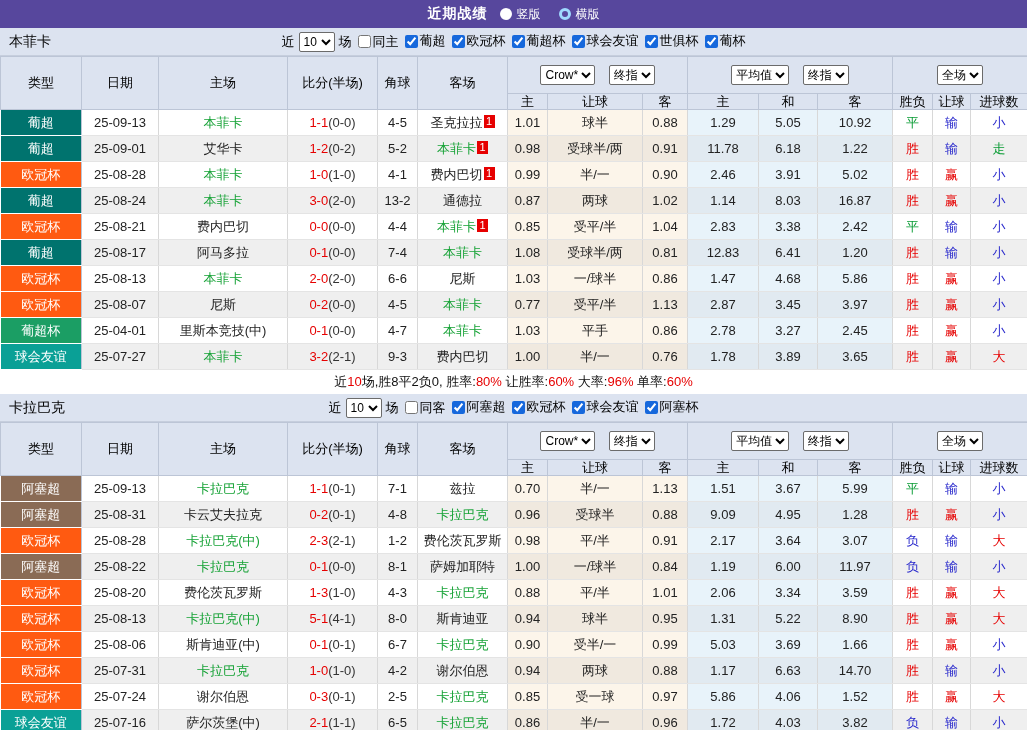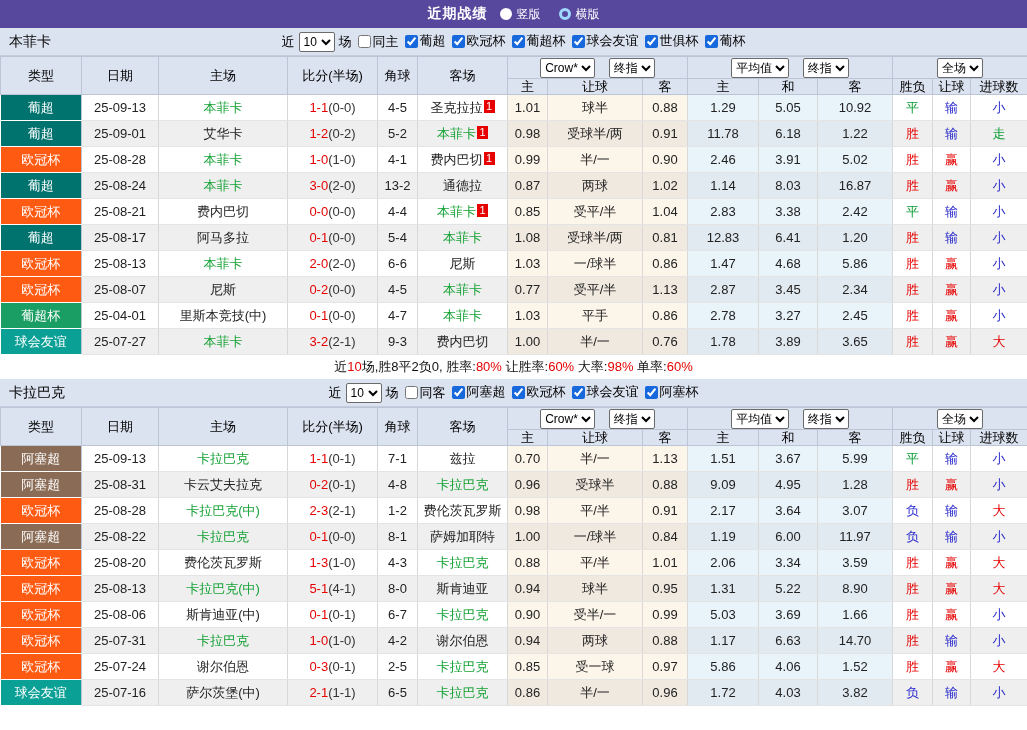--- a/index.html
+++ b/index.html
@@ -39,21 +39,21 @@
   .chk input { width:13px; height:13px; margin:0 2px 0 6px; accent-color:#1668dc; }
   .flabel { font-size:13px; }
   
   table { border-collapse:collapse; table-layout:fixed; width:1027px; }
   thead th {
     background:#dce3f0; font-weight:normal; font-size:13px;
     border:1px solid #bcc5d6; padding:0; overflow:hidden; white-space:nowrap;
   }
   tr.hA { height:22px; }
   tr.hB th { height:15px; line-height:15px; }
-  .selcell select { margin:0 5px; }
+  .selcell select { margin:8px 5px;text-align:right; }
   tbody td {
     height:26px; padding:0; text-align:center; font-size:13px;
     border-right:1px solid #d8d8d8; border-bottom:1px solid #e4e4e4;
     overflow:hidden; white-space:nowrap; color:#222;
   }
   tr.alt td { background:#efefef; }
   td.type { color:#fff; border-bottom:1px solid #fff; border-right:1px solid #bcc5d6; }
   td.o { background:#fcf5ea; } tr.alt td.o { background:#f0e9df; }
   td.a { background:#e8f3fa; } tr.alt td.a { background:#e1eaf1; }
   .score-main { color:#e60000; }
@@ -254,21 +254,21 @@
             <td class="a">2.42</td>
             <td class="res-green">平</td>
             <td class="res-blue">输</td>
             <td class="res-blue">小</td>
           </tr>
           <tr class="alt">
             <td class="type" style="background: rgb(0, 115, 110);">葡超</td>
             <td class="date">25-08-17</td>
             <td class="teamcell"><span class="team">阿马多拉</span></td>
             <td class="score"><span class="score-main">0-1</span><span class="half">(0-0)</span></td>
-            <td class="corner">5-4</td>
+            <td class="corner">7-4</td>
             <td class="teamcell"><span class="team team-green">本菲卡</span></td>
             <td class="o">1.08</td>
             <td class="o">受球半/两</td>
             <td class="o">0.81</td>
             <td class="a">12.83</td>
             <td class="a">6.41</td>
             <td class="a">1.20</td>
             <td class="res-red">胜</td>
             <td class="res-blue">输</td>
             <td class="res-blue">小</td>
@@ -295,21 +295,21 @@
             <td class="date">25-08-07</td>
             <td class="teamcell"><span class="team">尼斯</span></td>
             <td class="score"><span class="score-main">0-2</span><span class="half">(0-0)</span></td>
             <td class="corner">4-5</td>
             <td class="teamcell"><span class="team team-green">本菲卡</span></td>
             <td class="o">0.77</td>
             <td class="o">受平/半</td>
             <td class="o">1.13</td>
             <td class="a">2.87</td>
             <td class="a">3.45</td>
-            <td class="a">2.34</td>
+            <td class="a">3.97</td>
             <td class="res-red">胜</td>
             <td class="res-red">赢</td>
             <td class="res-blue">小</td>
           </tr>
           <tr>
             <td class="type" style="background: rgb(27, 158, 100);">葡超杯</td>
             <td class="date">25-04-01</td>
             <td class="teamcell"><span class="team">里斯本竞技(中)</span></td>
             <td class="score"><span class="score-main">0-1</span><span class="half">(0-0)</span></td>
             <td class="corner">4-7</td>
@@ -336,21 +336,21 @@
             <td class="o">0.76</td>
             <td class="a">1.78</td>
             <td class="a">3.89</td>
             <td class="a">3.65</td>
             <td class="res-red">胜</td>
             <td class="res-red">赢</td>
             <td class="res-red">大</td>
           </tr>
         </tbody>
     </table>
-    <div class="summary"><span class="k">近</span><span class="r">10</span><span class="k">场,胜8平2负0, 胜率:</span><span class="r">80%</span><span class="k"> 让胜率:</span><span class="r">60%</span><span class="k"> 大率:</span><span class="r">98%</span><span class="k"> 单率:</span><span class="r">60%</span></div>
+    <div class="summary"><span class="k">近</span><span class="r">10</span><span class="k">场,胜8平2负0, 胜率:</span><span class="r">80%</span><span class="k"> 让胜率:</span><span class="r">60%</span><span class="k"> 大率:</span><span class="r">96%</span><span class="k"> 单率:</span><span class="r">60%</span></div>
   </section>
 
   <section class="team-section">
     <div class="band">
       <span class="team-name">卡拉巴克</span>
       <div class="filters">
         <span class="flabel near-label">近</span>
         <select class="count-select"><option>10</option></select>
         <span class="flabel field-label">场</span>
         <label class="chk">

